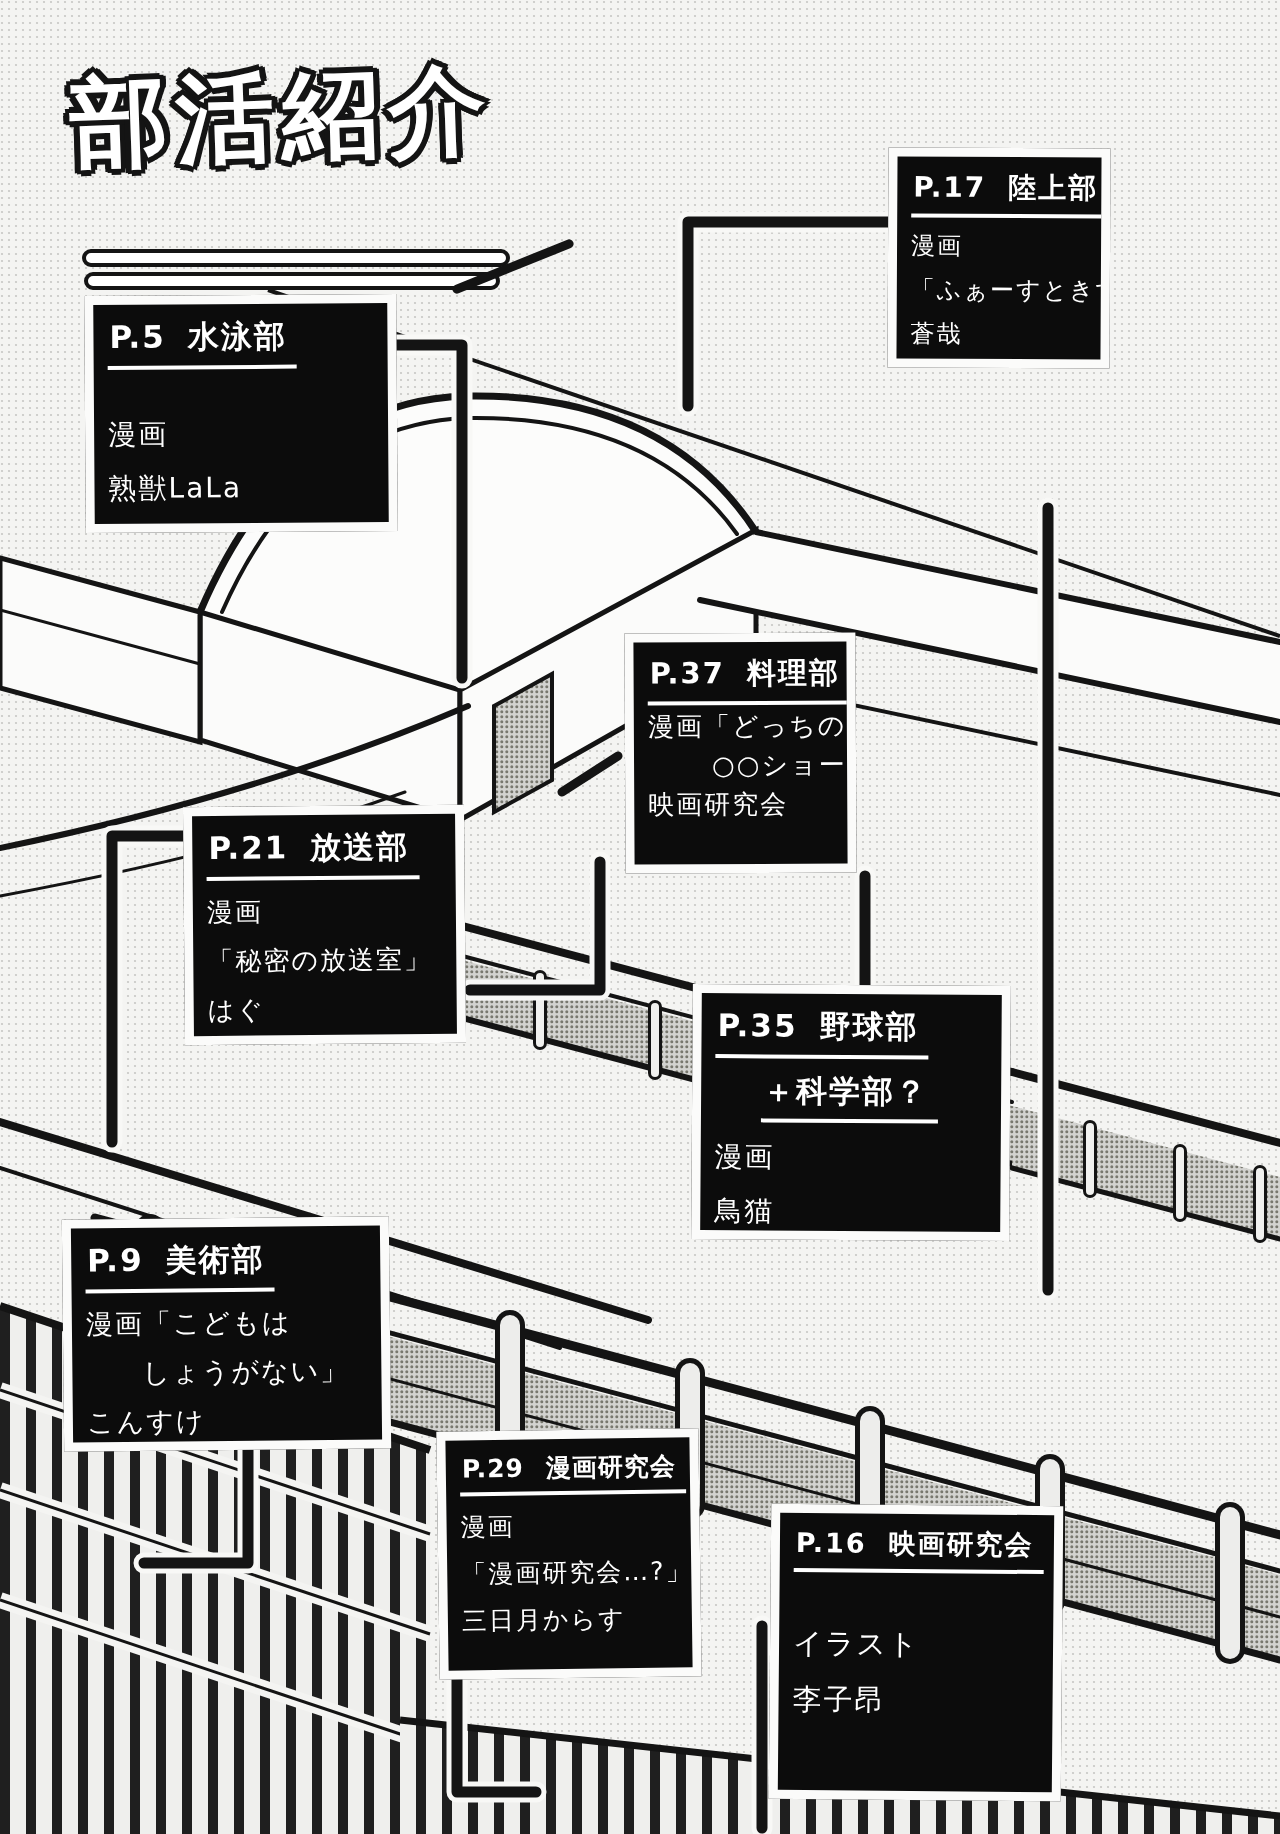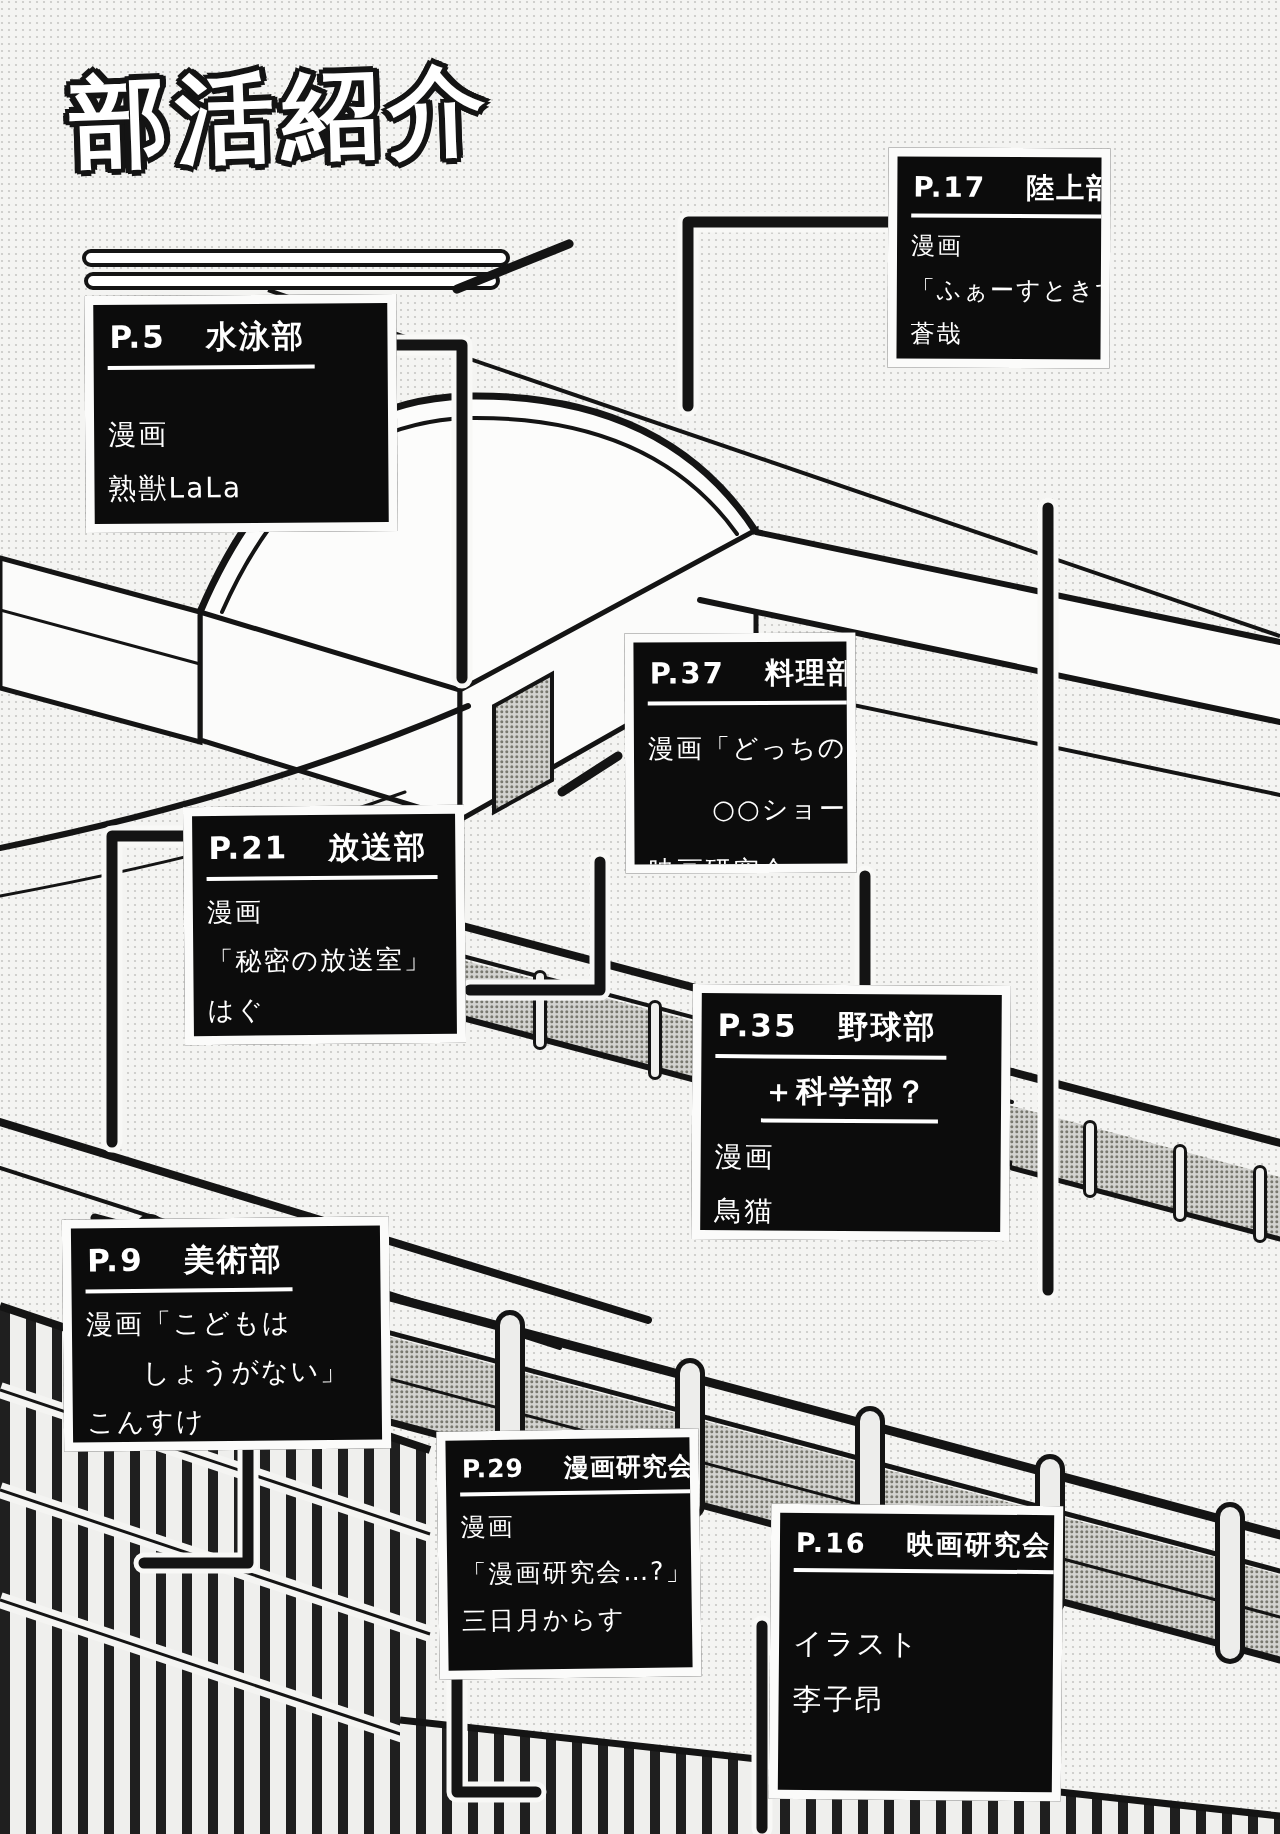--- a/index.html
+++ b/index.html
@@ -32,37 +32,37 @@
   
   .club-box{
     position:absolute;z-index:5;box-sizing:border-box;
     background:#0c0c0c;border:9px solid #fbfbfa;color:#ffffff;
     padding:10px 14px;overflow:hidden;white-space:nowrap;
   }
   .club-title-row{
     display:inline-block;border-bottom:4px solid #ffffff;
     padding:2px 10px 7px 2px;font-weight:bold;font-size:31px;letter-spacing:2px;
   }
-  .club-page{margin-right:40px;}
+  .club-page{margin-right:22px;}
   .club-title2{
     display:inline-block;border-bottom:4px solid #ffffff;
     padding:2px 10px 6px 2px;font-weight:bold;font-size:31px;letter-spacing:2px;
     margin:10px 0 0 46px;
   }
   .club-line{font-size:28px;letter-spacing:2px;margin-top:16px;}
   .indent1{margin-left:64px;}
   .indent2{margin-left:56px;}
   #box-p5 {left:85px;  top:295px; width:312px; height:237px; transform:rotate(-0.4deg);}
   #box-p5 .club-line:first-of-type{margin-top:46px;}
   #box-p17{left:888px; top:148px; width:222px; height:220px; transform:rotate(0.3deg);}
   #box-p17 .club-title-row{font-size:28px;}
   #box-p17 .club-line{font-size:24px;margin-top:12px;}
   #box-p37{left:625px; top:633px; width:231px; height:240px; transform:rotate(-0.3deg);}
   #box-p37 .club-title-row{font-size:29px;}
-  #box-p37 .club-line{font-size:26px;margin-top:26px;}
+  #box-p37 .club-line{font-size:26px;margin-top:4px;}
   #box-p21{left:184px; top:806px; width:281px; height:238px; transform:rotate(-0.5deg);}
   #box-p21 .club-line{font-size:26px;margin-top:14px;}
   #box-p35{left:692px; top:985px; width:318px; height:255px; transform:rotate(0.4deg);}
   #box-p9 {left:63px;  top:1218px;width:327px; height:232px; transform:rotate(-0.6deg);}
   #box-p9 .club-line{font-size:27px;margin-top:13px;}
   #box-p29{left:438px; top:1430px;width:262px; height:248px; transform:rotate(-0.8deg);}
   #box-p29 .club-title-row{font-size:25px;letter-spacing:1px;}
   #box-p29 .club-line{font-size:25px;margin-top:14px;}
   #box-p16{left:770px; top:1505px;width:292px; height:295px; transform:rotate(0.5deg);}
   #box-p16 .club-title-row{font-size:27px;}

